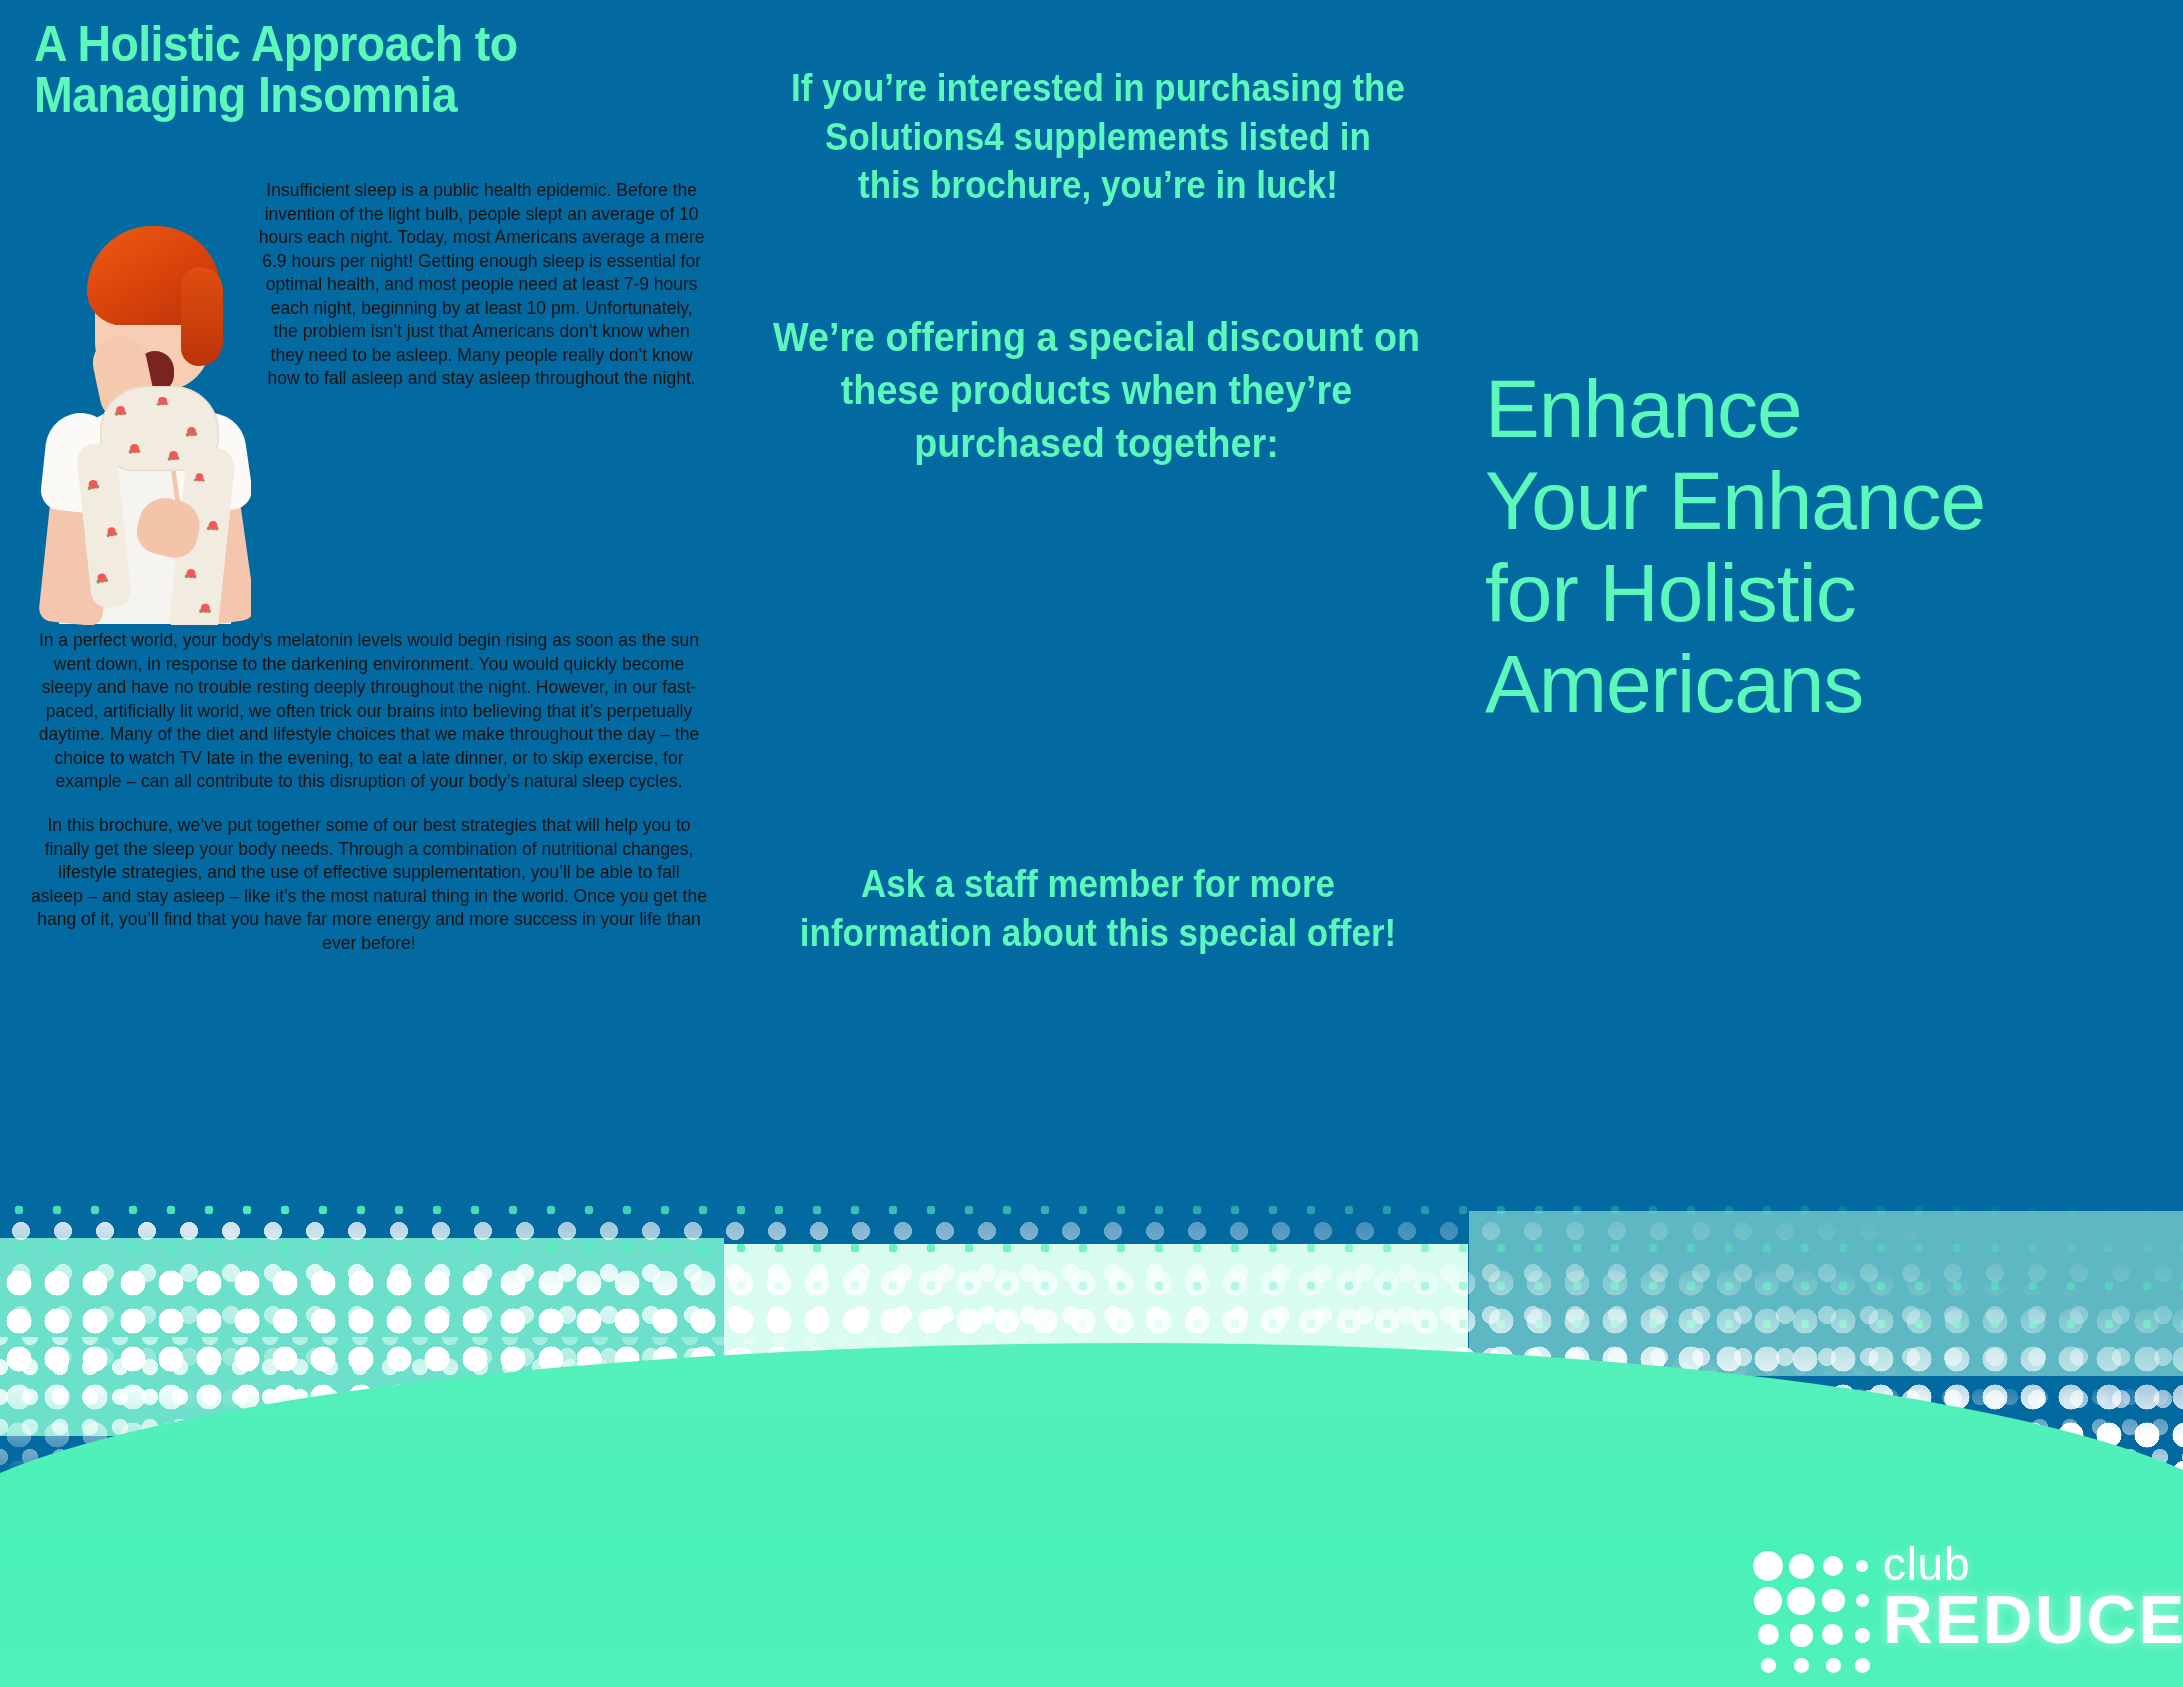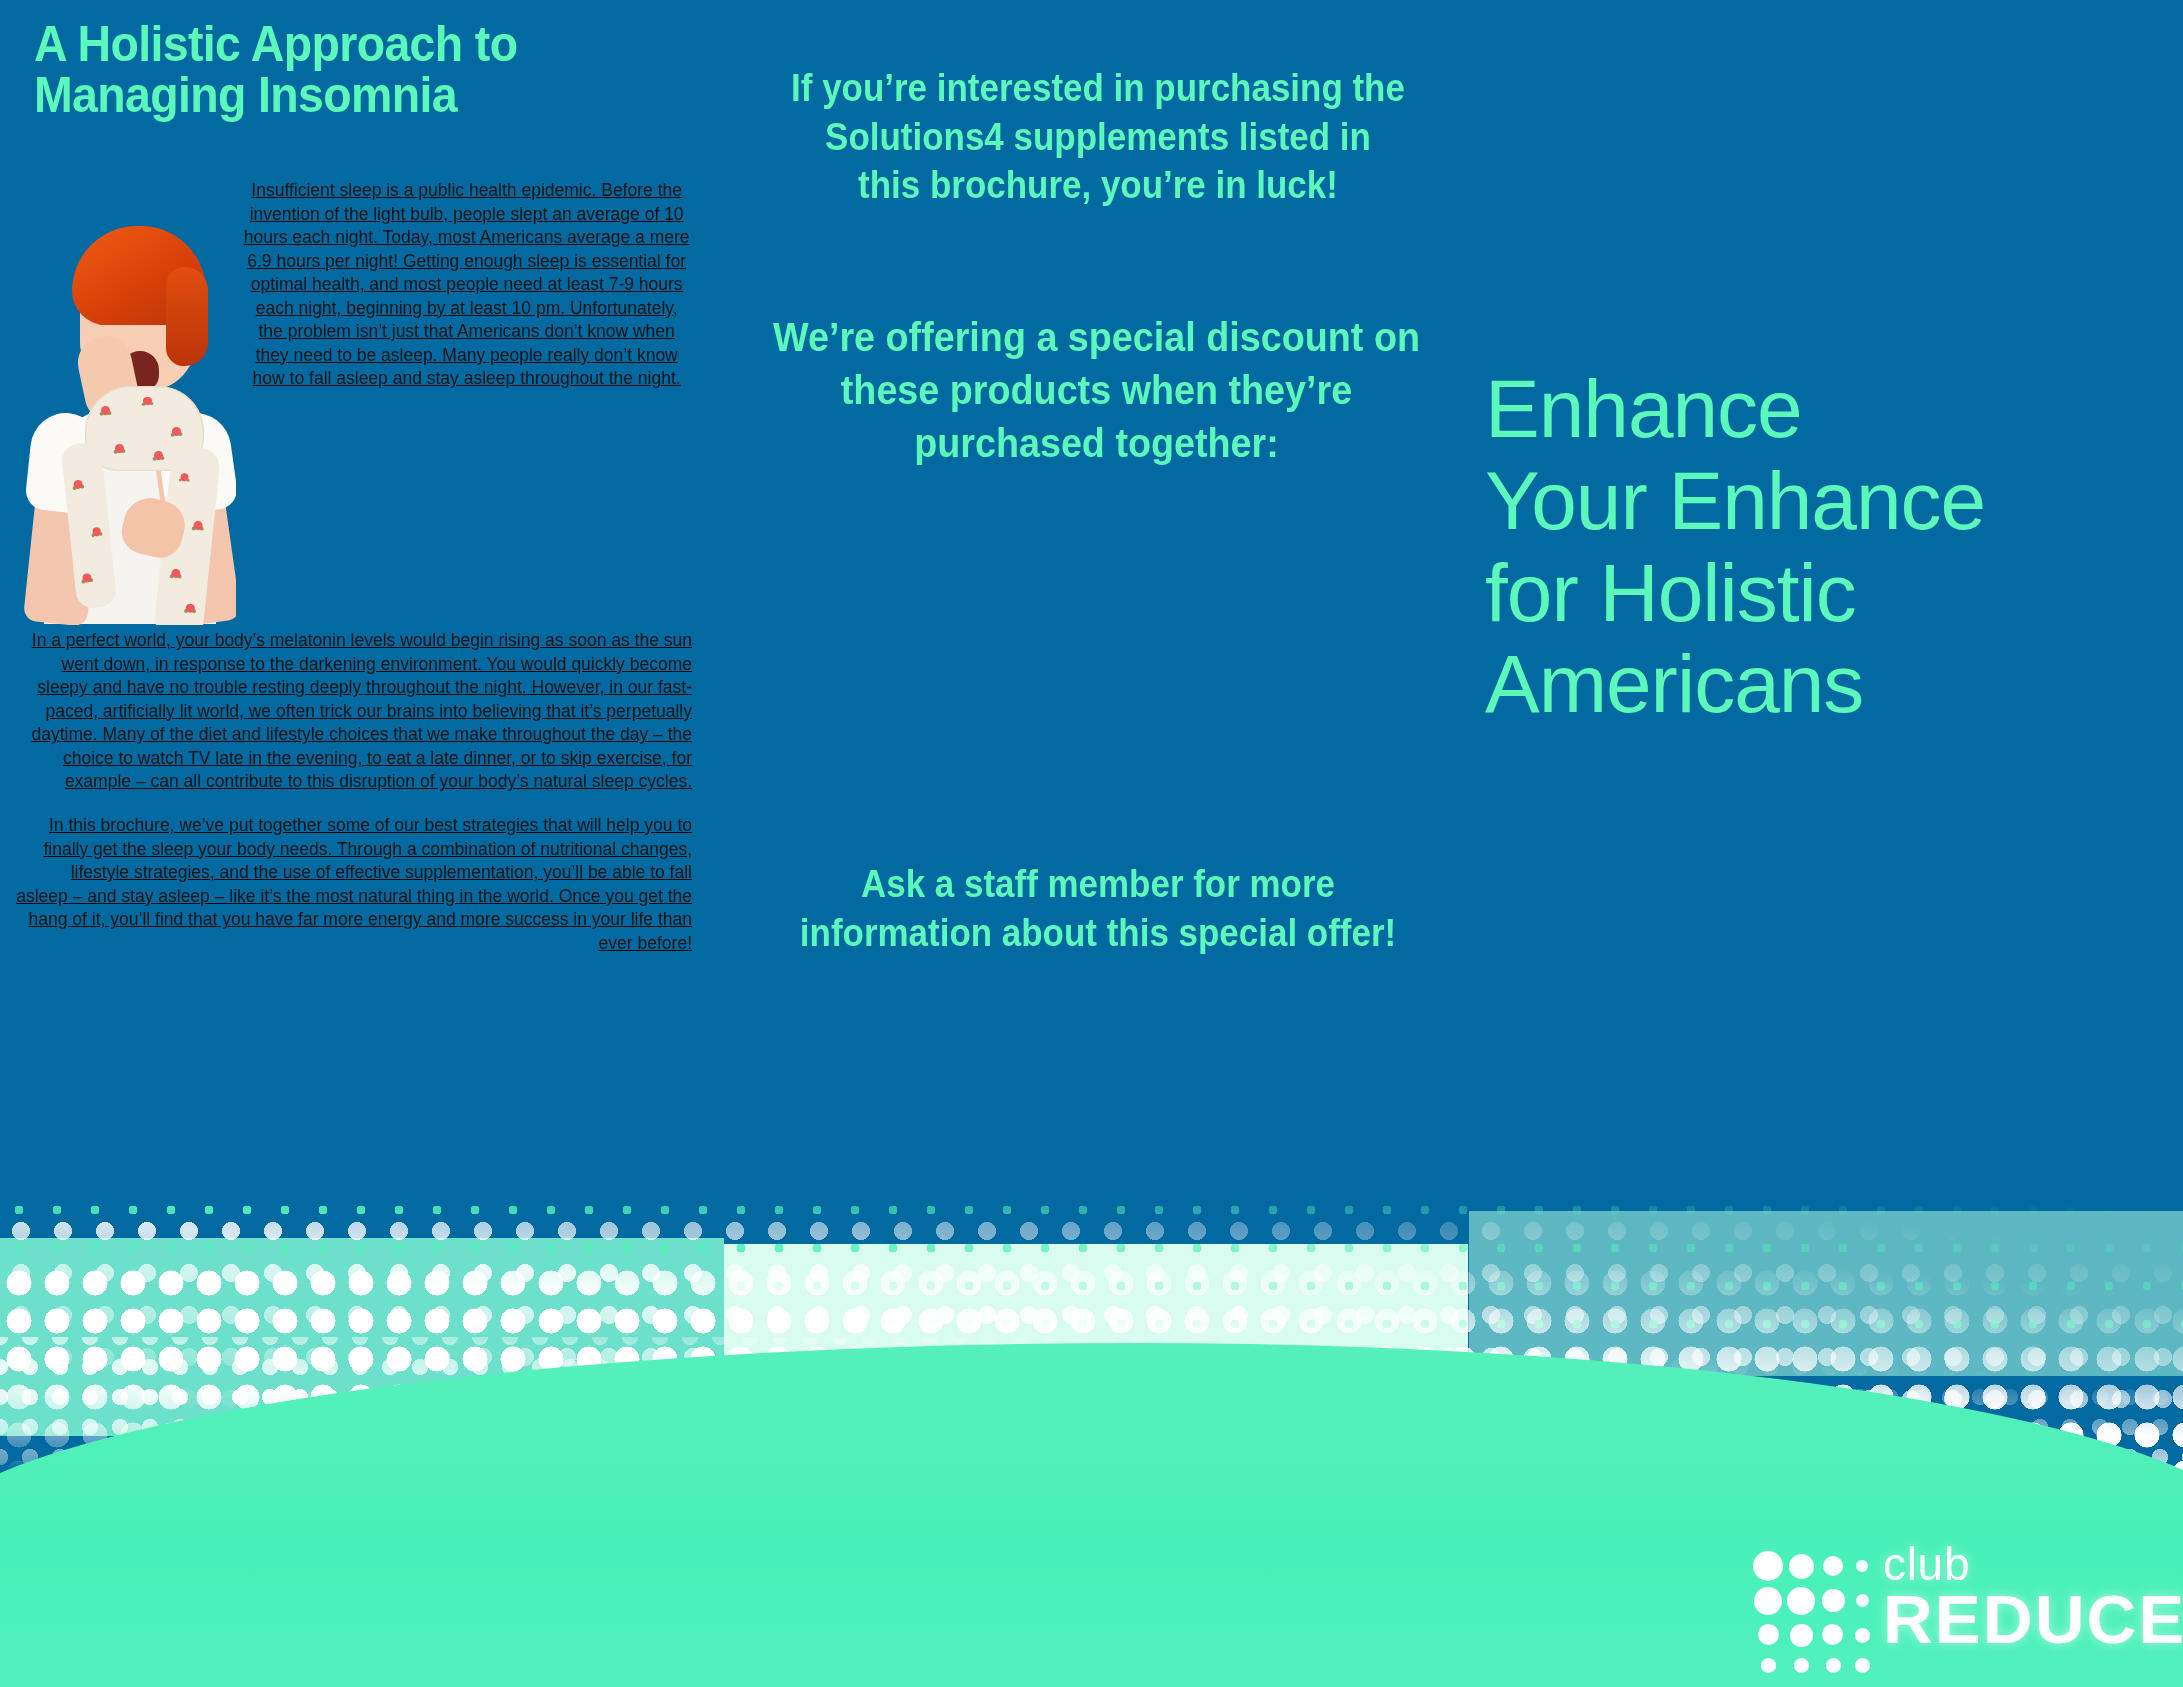--- a/index.html
+++ b/index.html
@@ -77,21 +77,21 @@
   #panel-right{left:1419px;width:715px;}
 
   
   .left-title{
     position:absolute;left:34px;top:18.5px;width:662px;
     color:#5cf8bb;font-size:50px;line-height:1.02;font-weight:700;
     font-family:"Liberation Sans Narrow","Liberation Sans",sans-serif;
     letter-spacing:-0.7px;transform:scaleX(.93);transform-origin:left top;
   }
 
-  .left-body{position:absolute;left:0;top:179px;width:724px;text-decoration:underline;}
+  .left-body{position:absolute;left:15px;top:179px;width:724px;}
 
   .photo-wrap{
     float:left;width:212px;height:437px;margin:9.3px 5.3px 4px 24px;
     position:relative;overflow:hidden;shape-outside:inset(0 0 0 0);
   }
   
   .ph{position:absolute;}
   .ph-torso{left:20px;top:218px;width:172px;height:218px;background:#f6f4f0;border-radius:79px 79px 0 0;}
   .ph-shoulderL{left:9.3px;top:238px;width:64px;height:198px;background:#f3c6ad;border-radius:32px 32px 13.2px 13.2px;transform:rotate(6deg);}
   .ph-shoulderR{left:140px;top:238px;width:64px;height:198px;background:#f3c6ad;border-radius:32px 32px 13.2px 13.2px;transform:rotate(-8deg);}
@@ -113,21 +113,21 @@
   .ph-scarf-tail{left:139px;top:259px;width:49px;height:185px;background:#f2ece0;border-radius:20px 20px 10.6px 10.6px;transform:rotate(6deg);}
   .ph-scarf-tail2{left:45px;top:255px;width:40px;height:165px;background:#f2ece0;border-radius:17px;transform:rotate(-6deg);}
   .flower{position:absolute;width:8.6px;height:8.6px;background:#ef5a5a;border-radius:50%;box-shadow:4px 2.6px 0 -2.6px #8d9a5a,-4px 3.3px 0 -2.6px #8d9a5a;}
 
   .para{
     font-family:"Liberation Sans",sans-serif;
     font-size:17.5px;line-height:1.345;color:#141414;
   }
   .para-wrap{padding-right:32px;}
   .para-1{text-align:center;}
-  .para-2,.para-3{clear:both;padding:0 32px 0 16px;margin-top:20px;text-align:right;}
+  .para-2,.para-3{clear:both;padding:0 32px 0 16px;margin-top:20px;text-align:center;}
   .para-3{margin-top:20px;}
 
   
   .mid-h{
     color:#5cf8bb;font-weight:700;text-align:center;
     font-family:"Liberation Sans Narrow","Liberation Sans",sans-serif;
     transform:scaleX(.92);
   }
   #mid-h1{position:absolute;left:40px;top:64px;width:668px;font-size:38px;line-height:1.28;}
   #mid-h2{position:absolute;left:17px;top:311px;width:711px;font-size:41px;line-height:1.29;}

